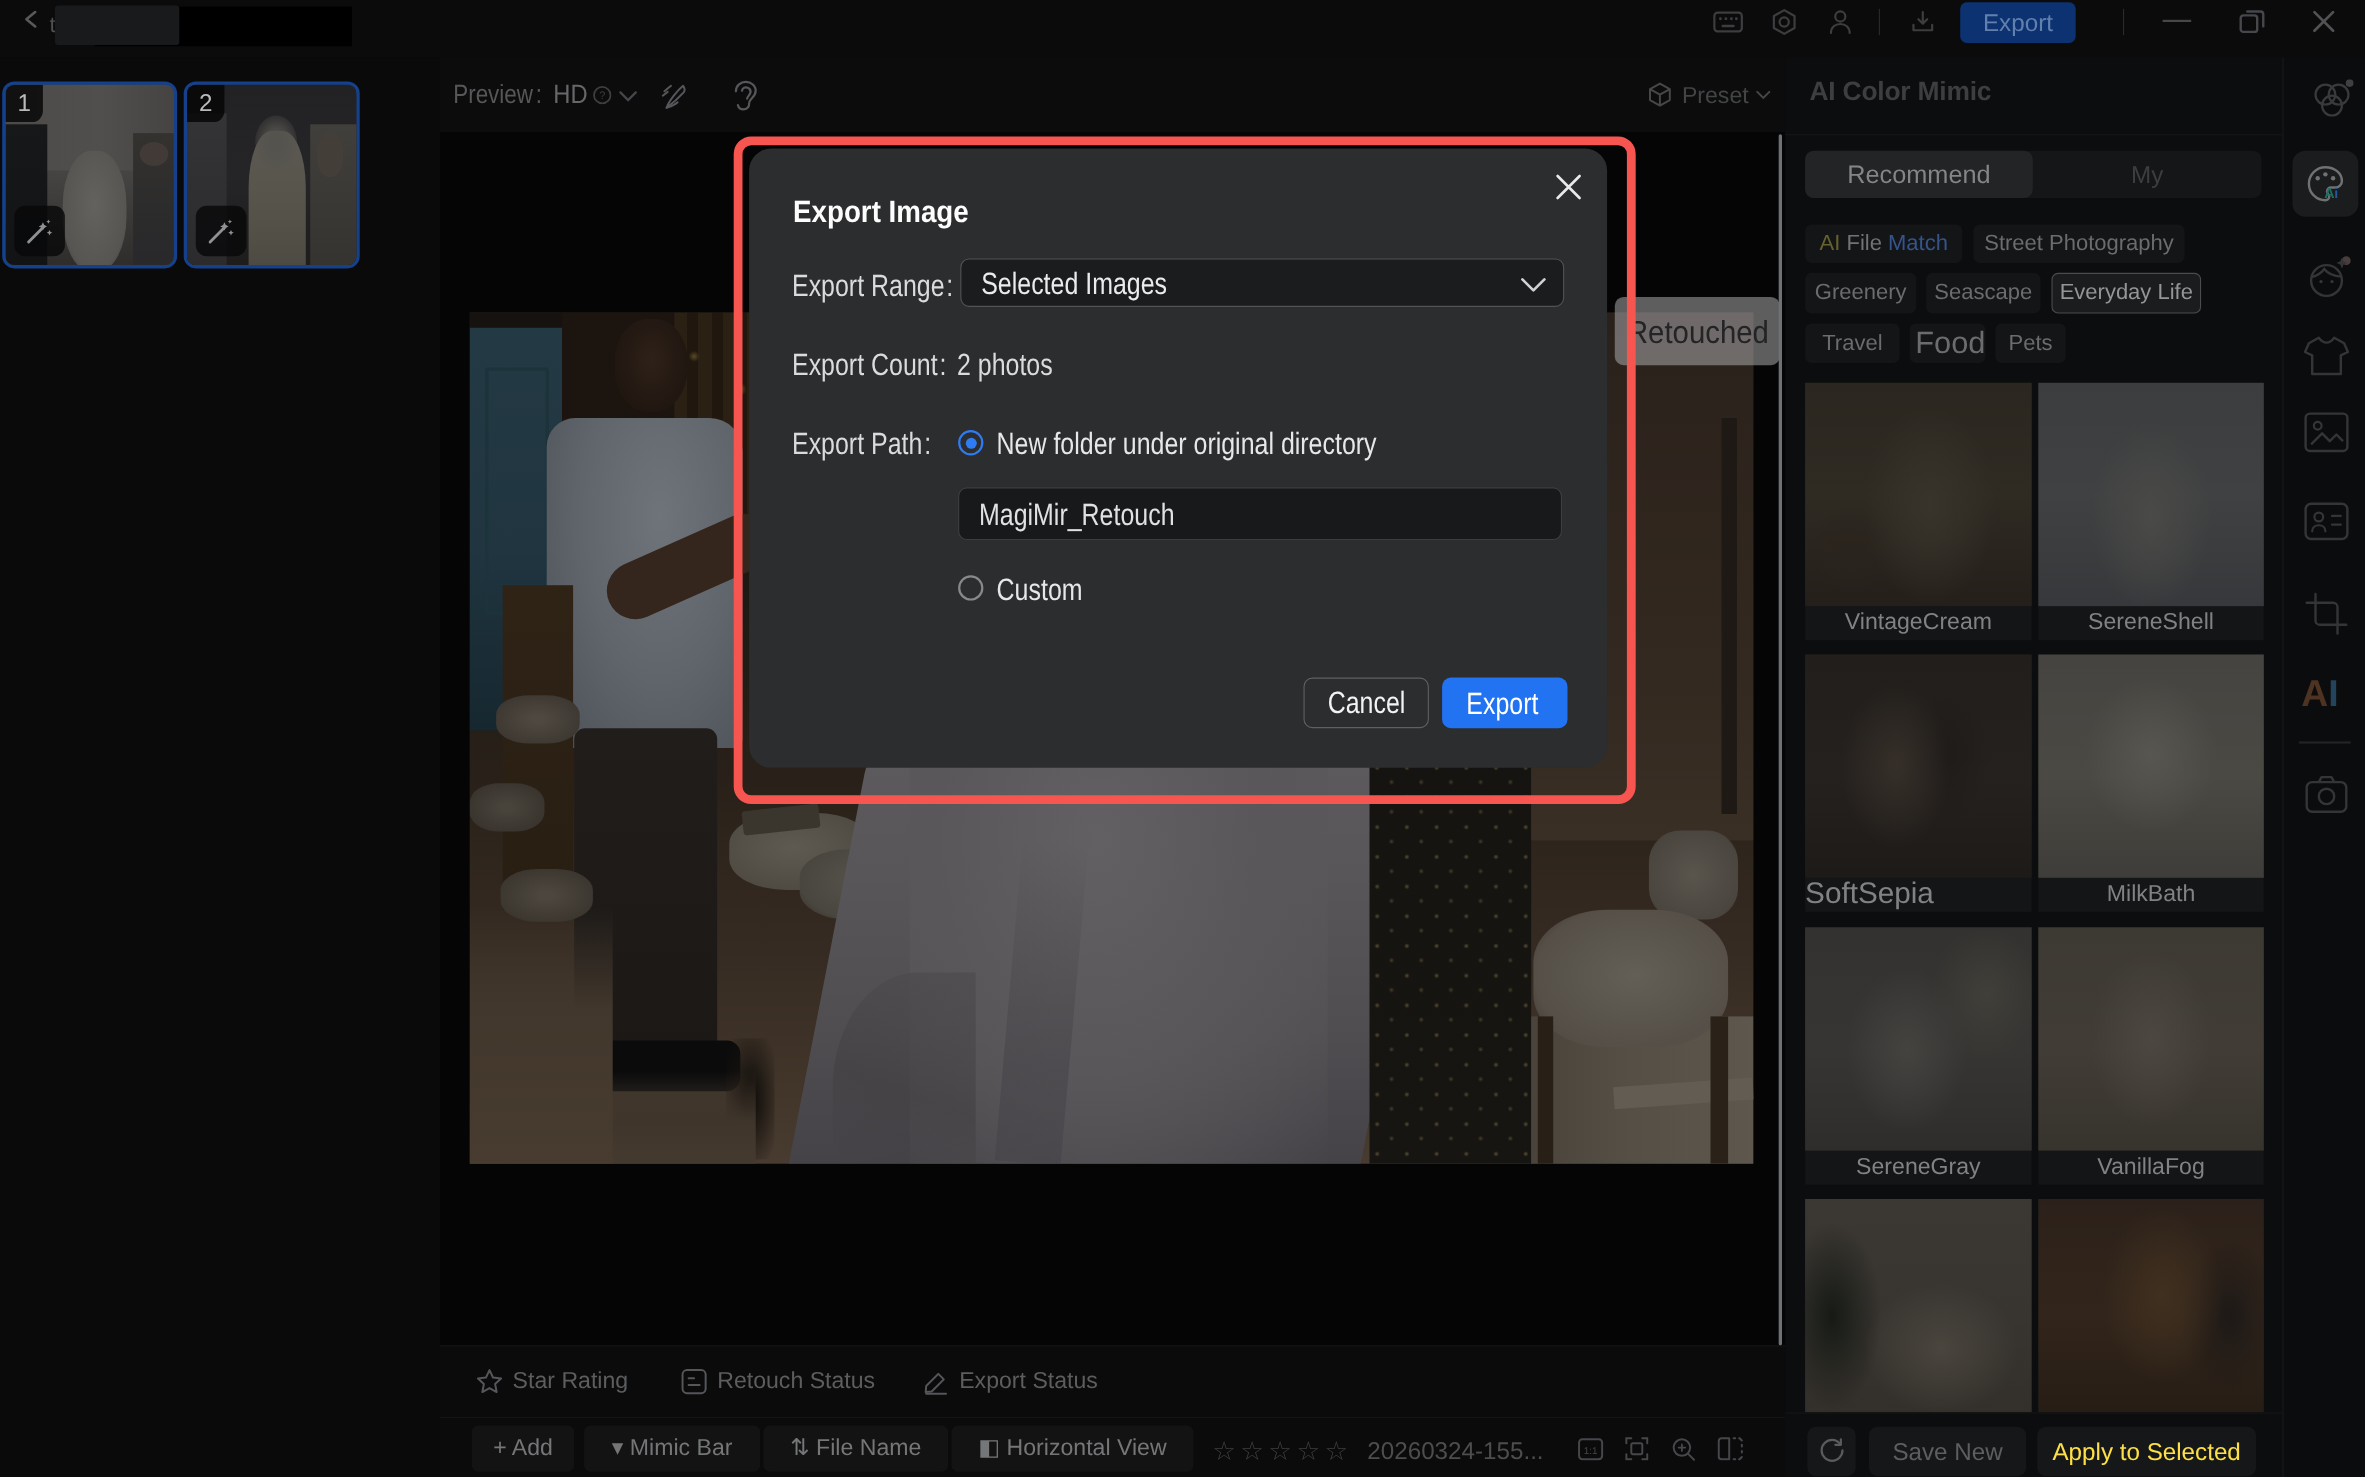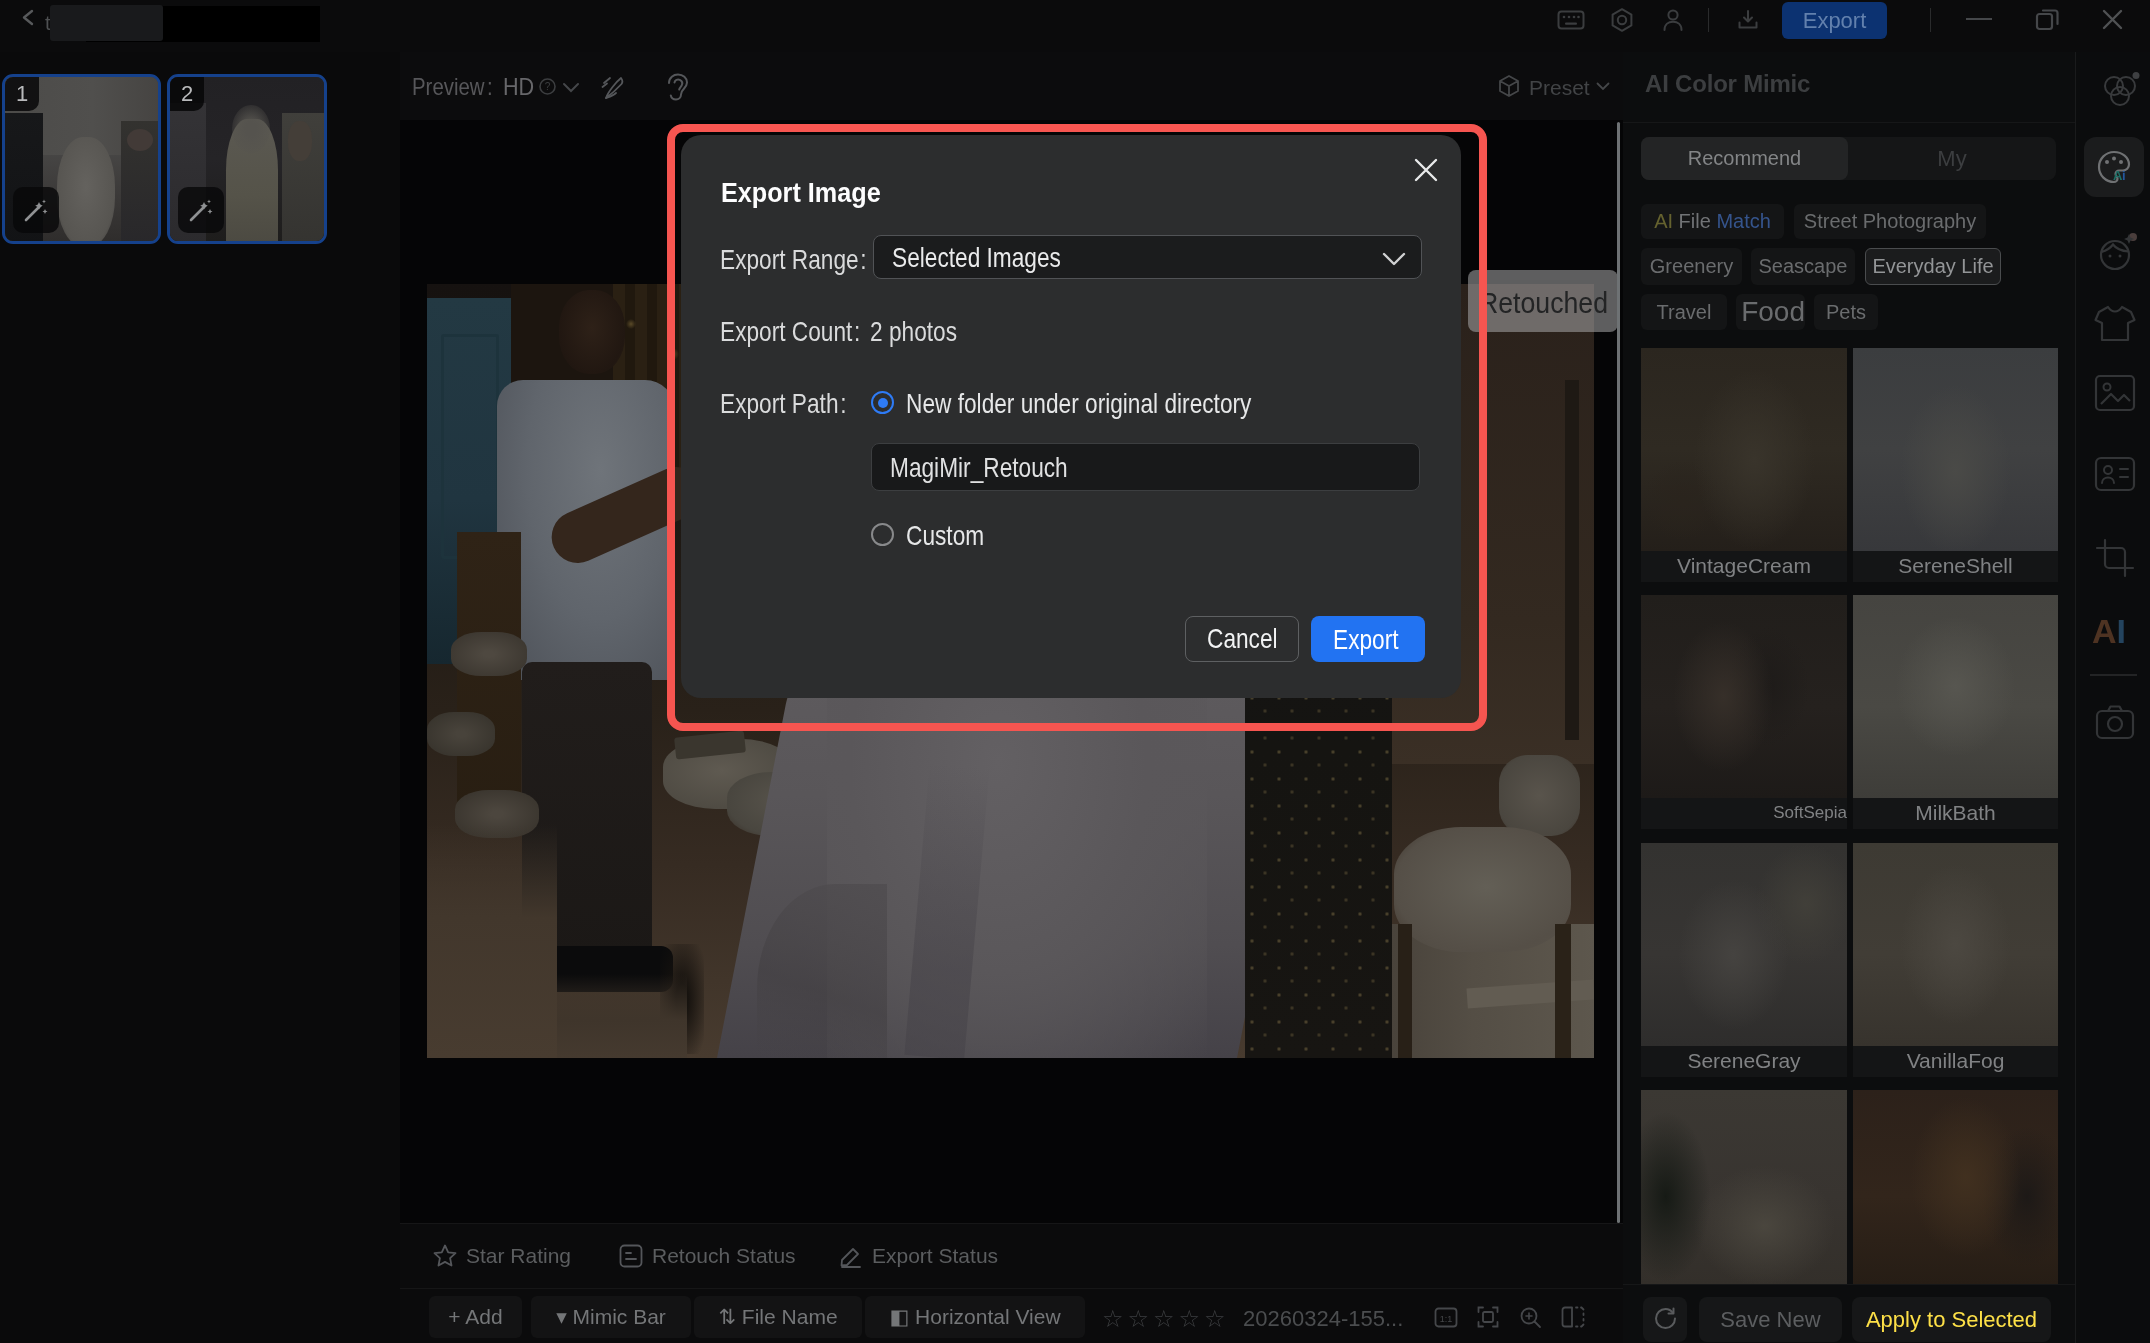--- a/index.html
+++ b/index.html
@@ -232,21 +232,21 @@
       </svg>
   </div>
 
   <div class="abs" style="left:1617px;top:122px;width:3px;height:1101px;background:#6e7274;border-radius:2px;"></div>
 
   <div class="abs" style="left:1623px;top:52px;width:452px;height:1291px;background:#0c0d0e;">
     <div class="abs" style="left:22px;top:18px;color:#3c3e40;font-size:24px;font-weight:bold;letter-spacing:-.2px;">AI Color Mimic</div>
     <div class="abs" style="left:0;top:70px;width:452px;height:1px;background:#161718;"></div>
 
     <div class="abs" style="left:18px;top:85px;width:415px;height:43px;background:#151617;border-radius:8px;">
-      <div class="abs" style="left:0;top:0;width:207px;height:43px;background:#232425;border-radius:8px;color:#838587;font-size:20px;text-align:center;line-height:43px;">Recommend</div>
+      <div class="abs" style="left:0;top:0;width:207px;height:43px;background:#232425;border-radius:8px;color:#838587;font-size:23px;text-align:center;line-height:43px;">Recommend</div>
       <div class="abs" style="left:207px;top:0;width:208px;height:43px;color:#3c3e40;font-size:22px;text-align:center;line-height:43px;">My</div>
     </div>
 
     <div class="abs" style="left:18px;top:152px;width:143px;height:35px;background:#141516;border-radius:6px;text-align:center;line-height:35px;font-size:20px;"><span style="color:#65622f">AI</span> <span style="color:#717376">File</span> <span style="color:#35548c">Match</span></div>
     <div class="abs" style="left:171px;top:152px;width:192px;height:35px;background:#141516;border-radius:6px;color:#6a6c6e;text-align:center;line-height:35px;font-size:20px;">Street Photography</div>
     <div class="abs" style="left:18px;top:196px;width:101px;height:37px;background:#141516;border-radius:6px;color:#6a6c6e;text-align:center;line-height:37px;font-size:20px;">Greenery</div>
     <div class="abs" style="left:128px;top:196px;width:104px;height:37px;background:#141516;border-radius:6px;color:#6a6c6e;text-align:center;line-height:37px;font-size:20px;">Seascape</div>
     <div class="abs" style="left:242px;top:196px;width:136px;height:37px;background:#1b1c1d;border:1px solid #4a4c4e;border-radius:6px;color:#939597;text-align:center;line-height:35px;font-size:20px;">Everyday Life</div>
     <div class="abs" style="left:18px;top:242px;width:86px;height:36px;background:#141516;border-radius:6px;color:#6a6c6e;text-align:center;line-height:36px;font-size:20px;">Travel</div>
     <div class="abs" style="left:113px;top:242px;width:69px;height:36px;background:#141516;border-radius:6px;color:#6a6c6e;text-align:right;line-height:36px;font-size:28px;">Food</div>
@@ -264,21 +264,21 @@
         radial-gradient(55px 85px at 50% 60%,#4a4a47 0%,rgba(0,0,0,0) 100%),
         linear-gradient(180deg,#3b3d3f 0%,#404142 50%,#37383b 100%);"></div>
       <div class="abs" style="left:0;bottom:0;width:100%;height:31px;color:#808284;font-size:21px;text-align:center;line-height:29px;">SereneShell</div>
     </div>
 
     <div class="abs" style="left:18px;top:543px;width:206px;height:234px;background:#141516;">
       <div class="abs" style="left:0;top:0;width:206px;height:203px;background:
         radial-gradient(50px 75px at 40% 50%,#362f29 0%,rgba(0,0,0,0) 100%),
         radial-gradient(40px 60px at 62% 45%,#1e1b19 0%,rgba(0,0,0,0) 100%),
         linear-gradient(180deg,#211e1b 0%,#25211e 55%,#1d1a18 100%);"></div>
-      <div class="abs" style="left:0;bottom:0;width:100%;height:31px;color:#808284;font-size:17px;text-align:right;line-height:29px;">SoftSepia</div>
+      <div class="abs" style="left:0;bottom:0;width:100%;height:31px;color:#808284;font-size:27px;text-align:left;line-height:29px;">SoftSepia</div>
     </div>
     <div class="abs" style="left:230px;top:543px;width:205px;height:234px;background:#141516;">
       <div class="abs" style="left:0;top:0;width:205px;height:203px;background:
         radial-gradient(60px 70px at 50% 45%,#575650 0%,rgba(0,0,0,0) 100%),
         linear-gradient(180deg,#454440 0%,#4a4944 55%,#3e3d39 100%);"></div>
       <div class="abs" style="left:0;bottom:0;width:100%;height:31px;color:#808284;font-size:21px;text-align:center;line-height:29px;">MilkBath</div>
     </div>
 
     <div class="abs" style="left:18px;top:791px;width:206px;height:234px;background:#141516;">
       <div class="abs" style="left:0;top:0;width:206px;height:203px;background:

